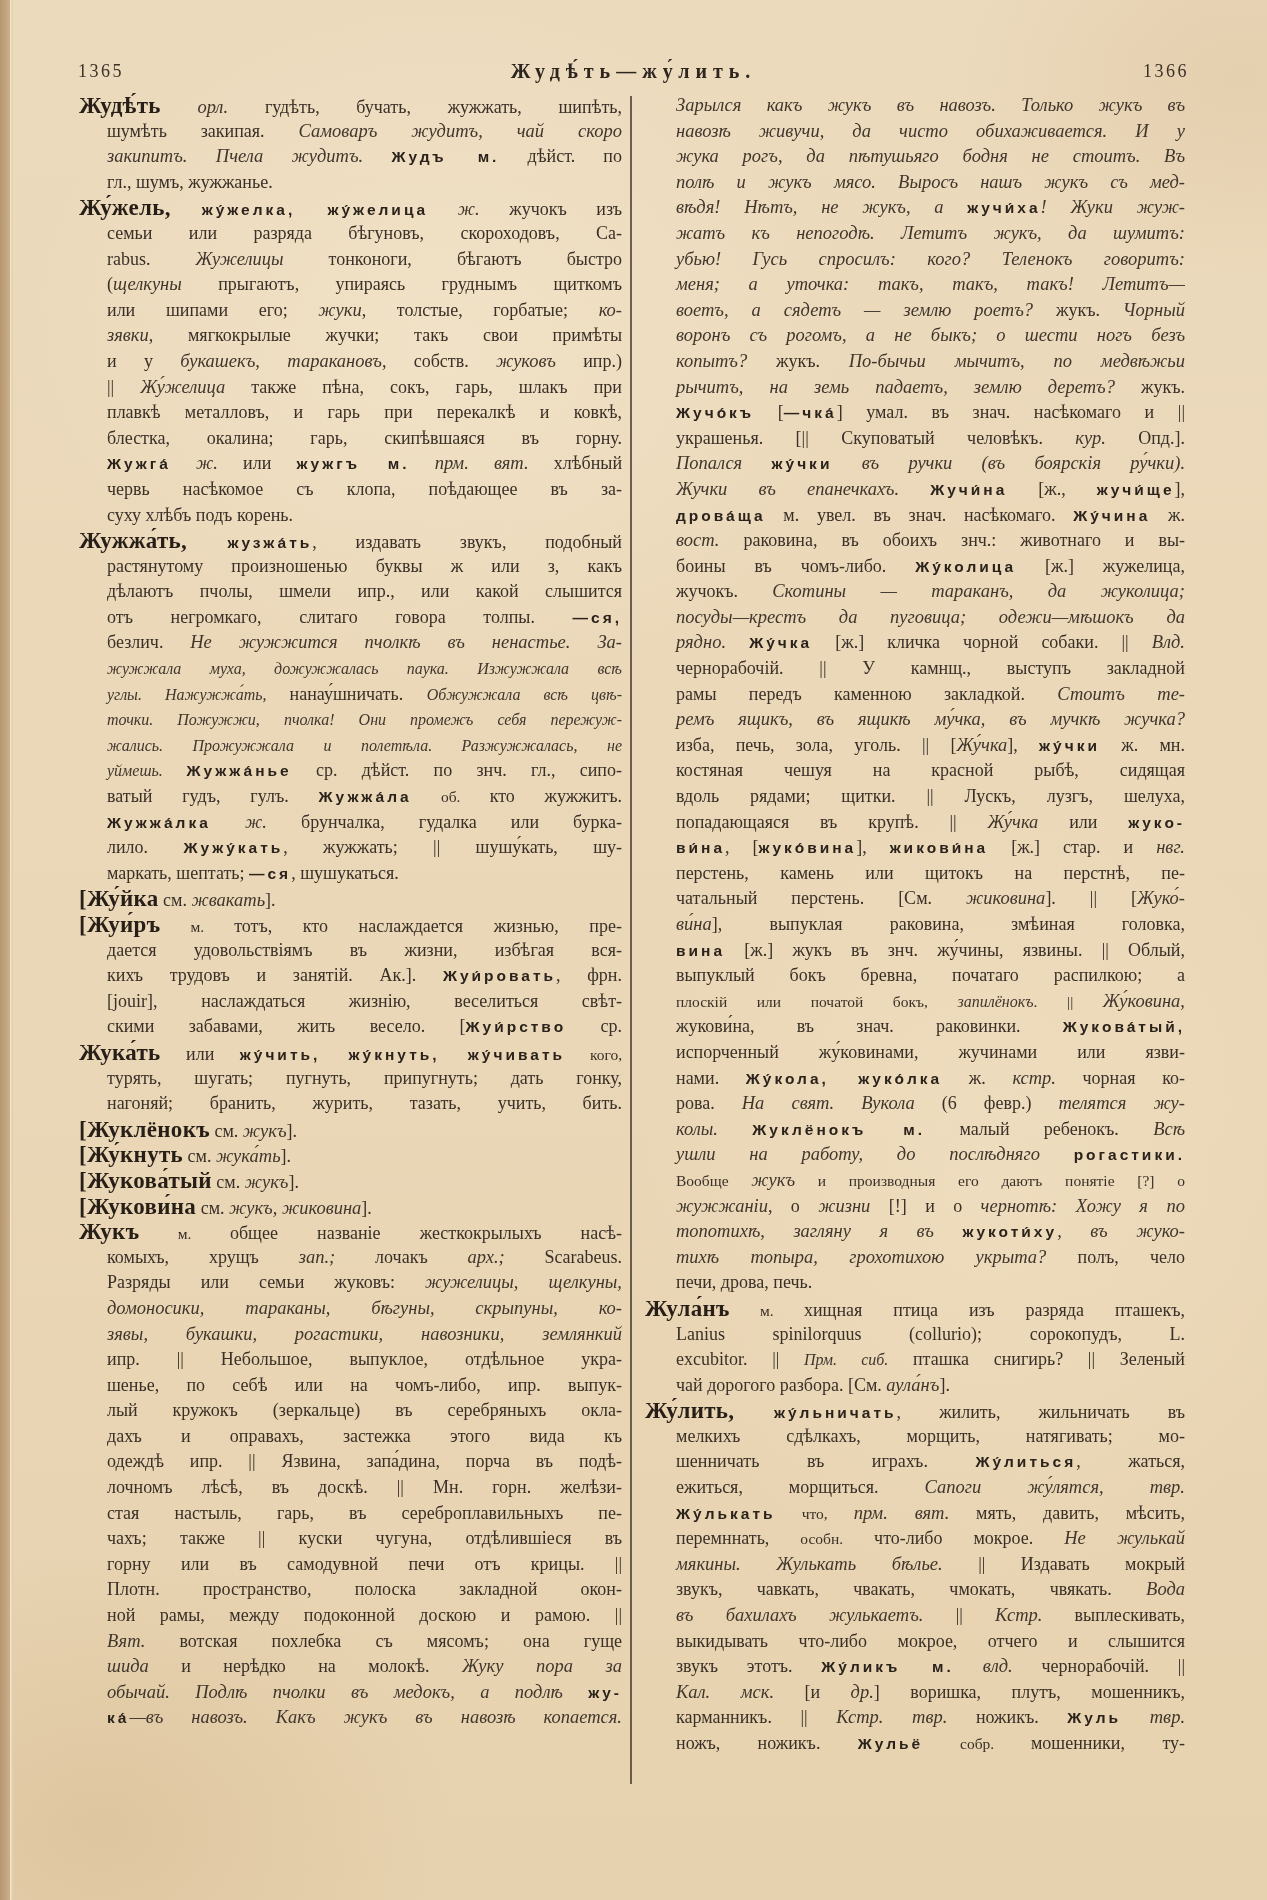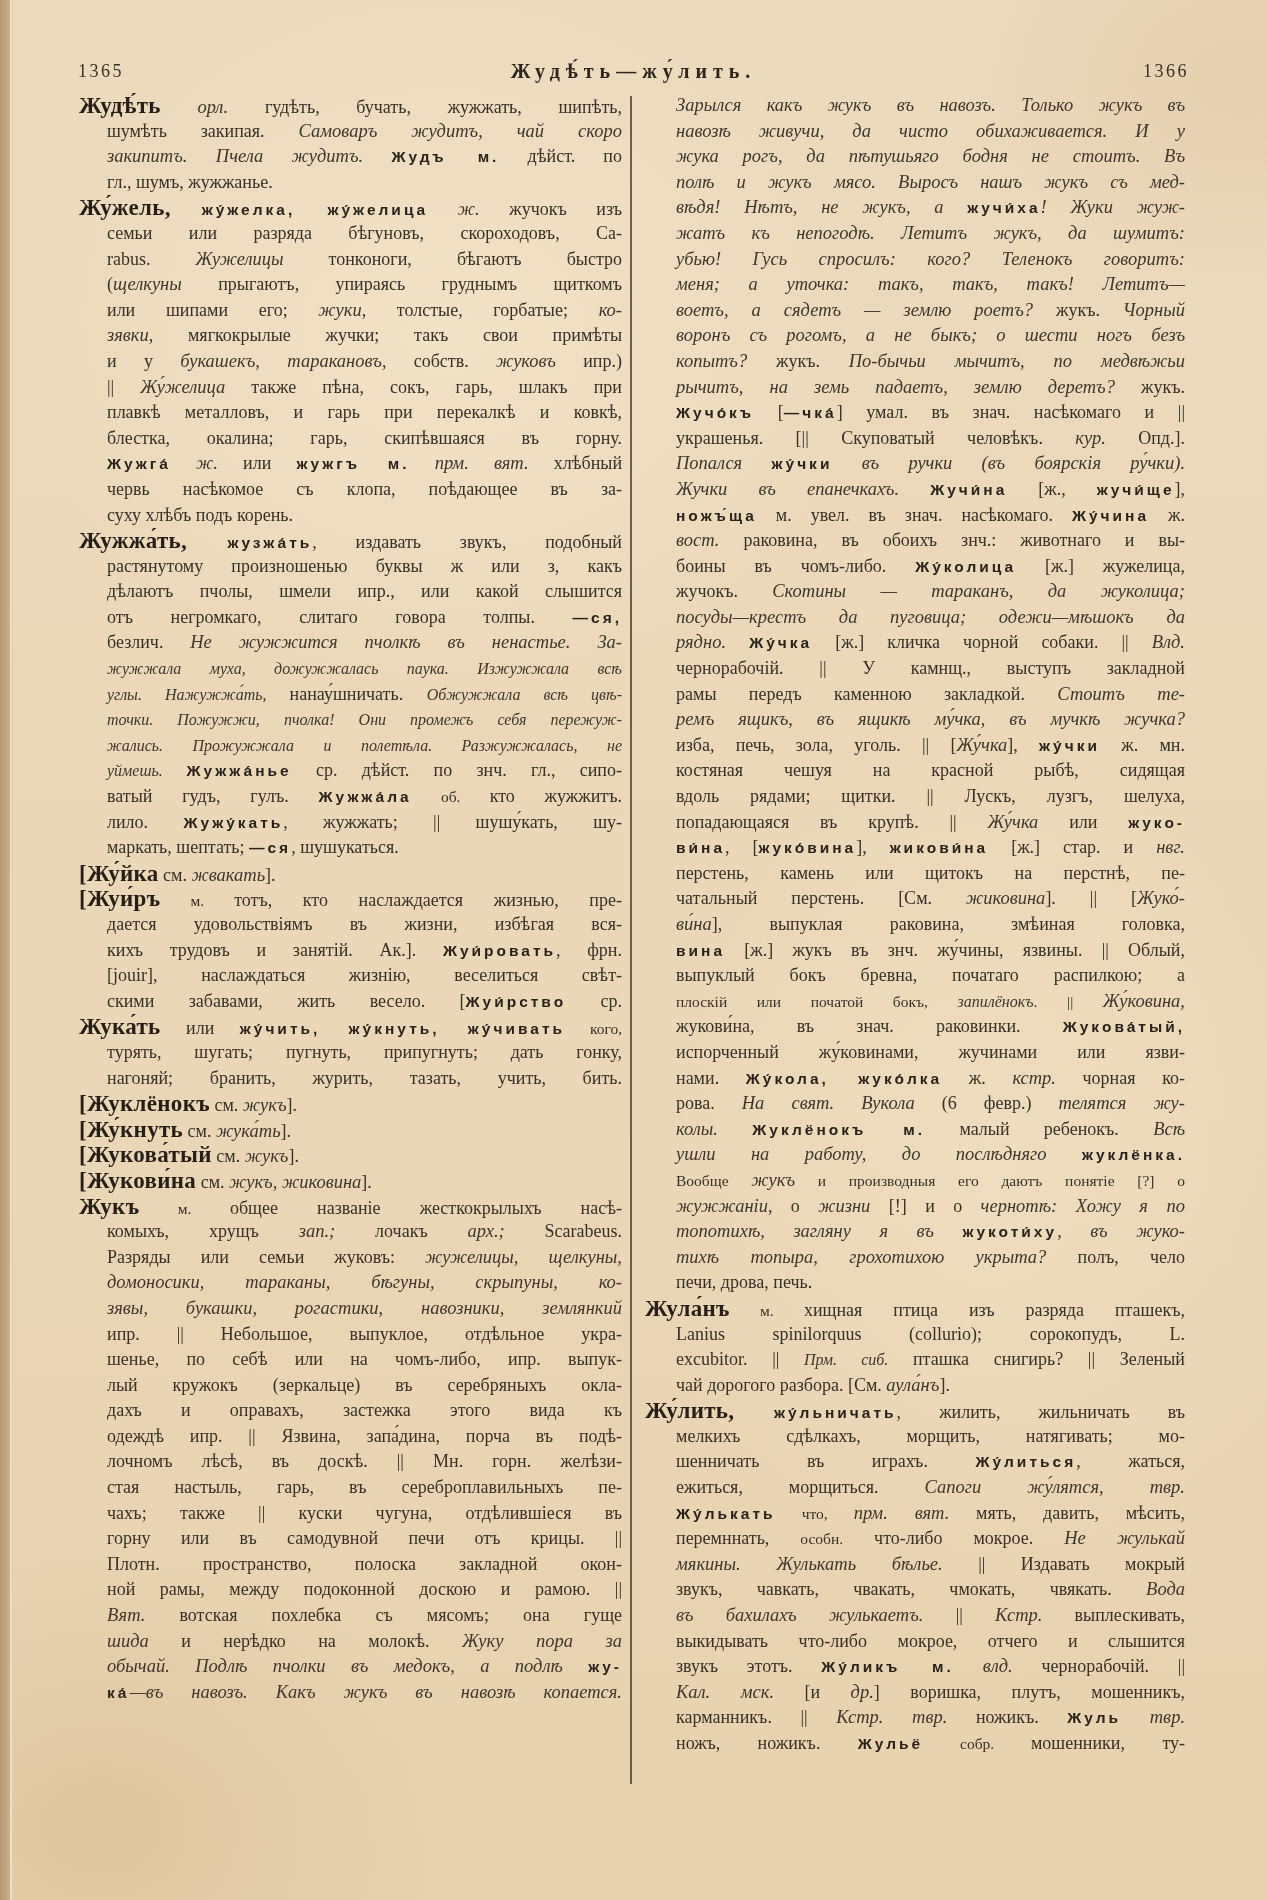--- a/index.html
+++ b/index.html
@@ -99,20 +99,21 @@
       <div class="line"><span class="seg-n">растянутому произношенью буквы ж или з, какъ</span></div>
       <div class="line"><span class="seg-n">дѣлаютъ пчолы, шмели ипр., или какой слышится</span></div>
       <div class="line"><span class="seg-n">отъ негромкаго, слитаго говора толпы. </span><span class="seg-k">—ся,</span></div>
       <div class="line"><span class="seg-n">безлич. </span><span class="seg-i">Не жужжится пчолкѣ въ ненастье. За-</span></div>
       <div class="line"><span class="seg-si">жужжала муха, дожужжалась паука. Изжужжала всѣ</span></div>
       <div class="line"><span class="seg-si">углы. Нажужжа́ть, </span><span class="seg-n">нанау́шничать. </span><span class="seg-si">Обжужжала всѣ цвѣ-</span></div>
       <div class="line"><span class="seg-si">точки. Пожужжи, пчолка! Они промежъ себя пережуж-</span></div>
       <div class="line"><span class="seg-si">жались. Прожужжала и полетѣла. Разжужжалась, не</span></div>
       <div class="line"><span class="seg-si">уймешь. </span><span class="seg-k">Жужжа́нье</span><span class="seg-n"> ср. дѣйст. по знч. гл., сипо-</span></div>
       <div class="line"><span class="seg-n">ватый гудъ, гулъ. </span><span class="seg-k">Жужжа́ла</span><span class="seg-sn"> об. </span><span class="seg-n">кто жужжитъ.</span></div>
+      <div class="line"><span class="seg-k">Жужжа́лка</span><span class="seg-i"> ж. </span><span class="seg-n">брунчалка, гудалка или бурка-</span></div>
       <div class="line"><span class="seg-n">лило. </span><span class="seg-k">Жужу́кать</span><span class="seg-n">, жужжать; || шушу́кать, шу-</span></div>
       <div class="line end"><span class="seg-n">маркать, шептать; </span><span class="seg-k">—ся</span><span class="seg-n">, шушукаться.</span></div>
       <div class="line hw end"><span class="seg-h">[Жу́йка</span><span class="seg-n"> см. </span><span class="seg-i">жвакать</span><span class="seg-n">].</span></div>
       <div class="line hw"><span class="seg-h">[Жуи́ръ</span><span class="seg-sn"> м. </span><span class="seg-n">тотъ, кто наслаждается жизнью, пре-</span></div>
       <div class="line"><span class="seg-n">дается удовольствіямъ въ жизни, избѣгая вся-</span></div>
       <div class="line"><span class="seg-n">кихъ трудовъ и занятій. Ак.]. </span><span class="seg-k">Жуи́ровать</span><span class="seg-n">, фрн.</span></div>
       <div class="line"><span class="seg-n">[jouir], наслаждаться жизнію, веселиться свѣт-</span></div>
       <div class="line"><span class="seg-n">скими забавами, жить весело. [</span><span class="seg-k">Жуи́рство</span><span class="seg-n"> ср.</span></div>
       <div class="line hw"><span class="seg-h">Жука́ть</span><span class="seg-n"> или </span><span class="seg-k">жу́чить, жу́кнуть, жу́чивать</span><span class="seg-sn"> кого,</span></div>
       <div class="line"><span class="seg-n">турять, шугать; пугнуть, припугнуть; дать гонку,</span></div>
@@ -153,21 +154,21 @@
       <div class="line"><span class="seg-i">убью! Гусь спросилъ: кого? Теленокъ говоритъ:</span></div>
       <div class="line"><span class="seg-i">меня; а уточка: такъ, такъ, такъ! Летитъ—</span></div>
       <div class="line"><span class="seg-i">воетъ, а сядетъ — землю роетъ? </span><span class="seg-n">жукъ. </span><span class="seg-i">Чорный</span></div>
       <div class="line"><span class="seg-i">воронъ съ рогомъ, а не быкъ; о шести ногъ безъ</span></div>
       <div class="line"><span class="seg-i">копытъ? </span><span class="seg-n">жукъ. </span><span class="seg-i">По-бычьи мычитъ, по медвѣжьи</span></div>
       <div class="line"><span class="seg-i">рычитъ, на земь падаетъ, землю деретъ? </span><span class="seg-n">жукъ.</span></div>
       <div class="line"><span class="seg-k">Жучо́къ</span><span class="seg-n"> [</span><span class="seg-k">—чка́</span><span class="seg-n">] умал. въ знач. насѣкомаго и ||</span></div>
       <div class="line"><span class="seg-n">украшенья. [|| Скуповатый человѣкъ. </span><span class="seg-i">кур.</span><span class="seg-n"> Опд.].</span></div>
       <div class="line"><span class="seg-i">Попался </span><span class="seg-k">жу́чки</span><span class="seg-i"> въ ручки (въ боярскія ру́чки).</span></div>
       <div class="line"><span class="seg-i">Жучки въ епанечкахъ. </span><span class="seg-k">Жучи́на</span><span class="seg-n"> [ж., </span><span class="seg-k">жучи́ще</span><span class="seg-n">],</span></div>
-      <div class="line"><span class="seg-k">ножъ́ща</span><span class="seg-n"> м. увел. въ знач. насѣкомаго. </span><span class="seg-k">Жу́чина</span><span class="seg-n"> ж.</span></div>
+      <div class="line"><span class="seg-k">дрова́ща</span><span class="seg-n"> м. увел. въ знач. насѣкомаго. </span><span class="seg-k">Жу́чина</span><span class="seg-n"> ж.</span></div>
       <div class="line"><span class="seg-i">вост.</span><span class="seg-n"> раковина, въ обоихъ знч.: животнаго и вы-</span></div>
       <div class="line"><span class="seg-n">боины въ чомъ-либо. </span><span class="seg-k">Жу́колица</span><span class="seg-n"> [ж.] жужелица,</span></div>
       <div class="line"><span class="seg-n">жучокъ. </span><span class="seg-i">Скотины — тараканъ, да жуколица;</span></div>
       <div class="line"><span class="seg-i">посуды—крестъ да пуговица; одежи—мѣшокъ да</span></div>
       <div class="line"><span class="seg-i">рядно. </span><span class="seg-k">Жу́чка</span><span class="seg-n"> [ж.] кличка чорной собаки. || </span><span class="seg-i">Влд.</span></div>
       <div class="line"><span class="seg-n">чернорабочій. || У камнщ., выступъ закладной</span></div>
       <div class="line"><span class="seg-n">рамы передъ каменною закладкой. </span><span class="seg-i">Стоитъ те-</span></div>
       <div class="line"><span class="seg-i">ремъ ящикъ, въ ящикѣ му́чка, въ мучкѣ жучка?</span></div>
       <div class="line"><span class="seg-n">изба, печь, зола, уголь. || [</span><span class="seg-i">Жу́чка</span><span class="seg-n">], </span><span class="seg-k">жу́чки</span><span class="seg-n"> ж. мн.</span></div>
       <div class="line"><span class="seg-n">костяная чешуя на красной рыбѣ, сидящая</span></div>
@@ -178,21 +179,21 @@
       <div class="line"><span class="seg-n">чатальный перстень. [См. </span><span class="seg-i">жиковина</span><span class="seg-n">]. || [</span><span class="seg-i">Жуко́-</span></div>
       <div class="line"><span class="seg-i">ви́на</span><span class="seg-n">], выпуклая раковина, змѣиная головка,</span></div>
       <div class="line"><span class="seg-k">вина</span><span class="seg-n"> [ж.] жукъ въ знч. жу́чины, язвины. || Облый,</span></div>
       <div class="line"><span class="seg-n">выпуклый бокъ бревна, початаго распилкою; а</span></div>
       <div class="line"><span class="seg-sn">плоскій или початой бокъ, </span><span class="seg-si">запилёнокъ</span><span class="seg-sn">. || </span><span class="seg-i">Жу́ковина,</span></div>
       <div class="line"><span class="seg-n">жукови́на, въ знач. раковинки. </span><span class="seg-k">Жукова́тый,</span></div>
       <div class="line"><span class="seg-n">испорченный жу́ковинами, жучинами или язви-</span></div>
       <div class="line"><span class="seg-n">нами. </span><span class="seg-k">Жу́кола, жуко́лка</span><span class="seg-n"> ж. </span><span class="seg-i">кстр.</span><span class="seg-n"> чорная ко-</span></div>
       <div class="line"><span class="seg-n">рова. </span><span class="seg-i">На свят. Вукола</span><span class="seg-n"> (6 февр.) </span><span class="seg-i">телятся жу-</span></div>
       <div class="line"><span class="seg-i">колы. </span><span class="seg-k">Жуклёнокъ м.</span><span class="seg-n"> малый ребенокъ. </span><span class="seg-i">Всѣ</span></div>
-      <div class="line"><span class="seg-i">ушли на работу, до послѣдняго </span><span class="seg-k">жуклёнка.</span></div>
+      <div class="line"><span class="seg-i">ушли на работу, до послѣдняго </span><span class="seg-k">рогастики.</span></div>
       <div class="line"><span class="seg-sn">Вообще </span><span class="seg-i">жукъ</span><span class="seg-sn"> и производныя его даютъ понятіе [?] о</span></div>
       <div class="line"><span class="seg-i">жужжаніи</span><span class="seg-n">, о </span><span class="seg-i">жизни</span><span class="seg-n"> [!] и о </span><span class="seg-i">чернотѣ: Хожу я по</span></div>
       <div class="line"><span class="seg-i">топотихѣ, загляну я въ </span><span class="seg-k">жукоти́ху</span><span class="seg-i">, въ жуко-</span></div>
       <div class="line"><span class="seg-i">тихѣ топыра, грохотихою укрыта? </span><span class="seg-n">полъ, чело</span></div>
       <div class="line end"><span class="seg-n">печи, дрова, печь.</span></div>
       <div class="line hw"><span class="seg-h">Жула́нъ</span><span class="seg-sn"> м. </span><span class="seg-n">хищная птица изъ разряда пташекъ,</span></div>
       <div class="line"><span class="seg-n">Lanius spinilorquus (collurio); сорокопудъ, L.</span></div>
       <div class="line"><span class="seg-n">excubitor. || </span><span class="seg-si">Прм. сиб.</span><span class="seg-n"> пташка снигирь? || Зеленый</span></div>
       <div class="line end"><span class="seg-n">чай дорогого разбора. [См. </span><span class="seg-i">аула́нъ</span><span class="seg-n">].</span></div>
       <div class="line hw"><span class="seg-h">Жу́лить, </span><span class="seg-k">жу́льничать</span><span class="seg-n">, жилить, жильничать въ</span></div>

